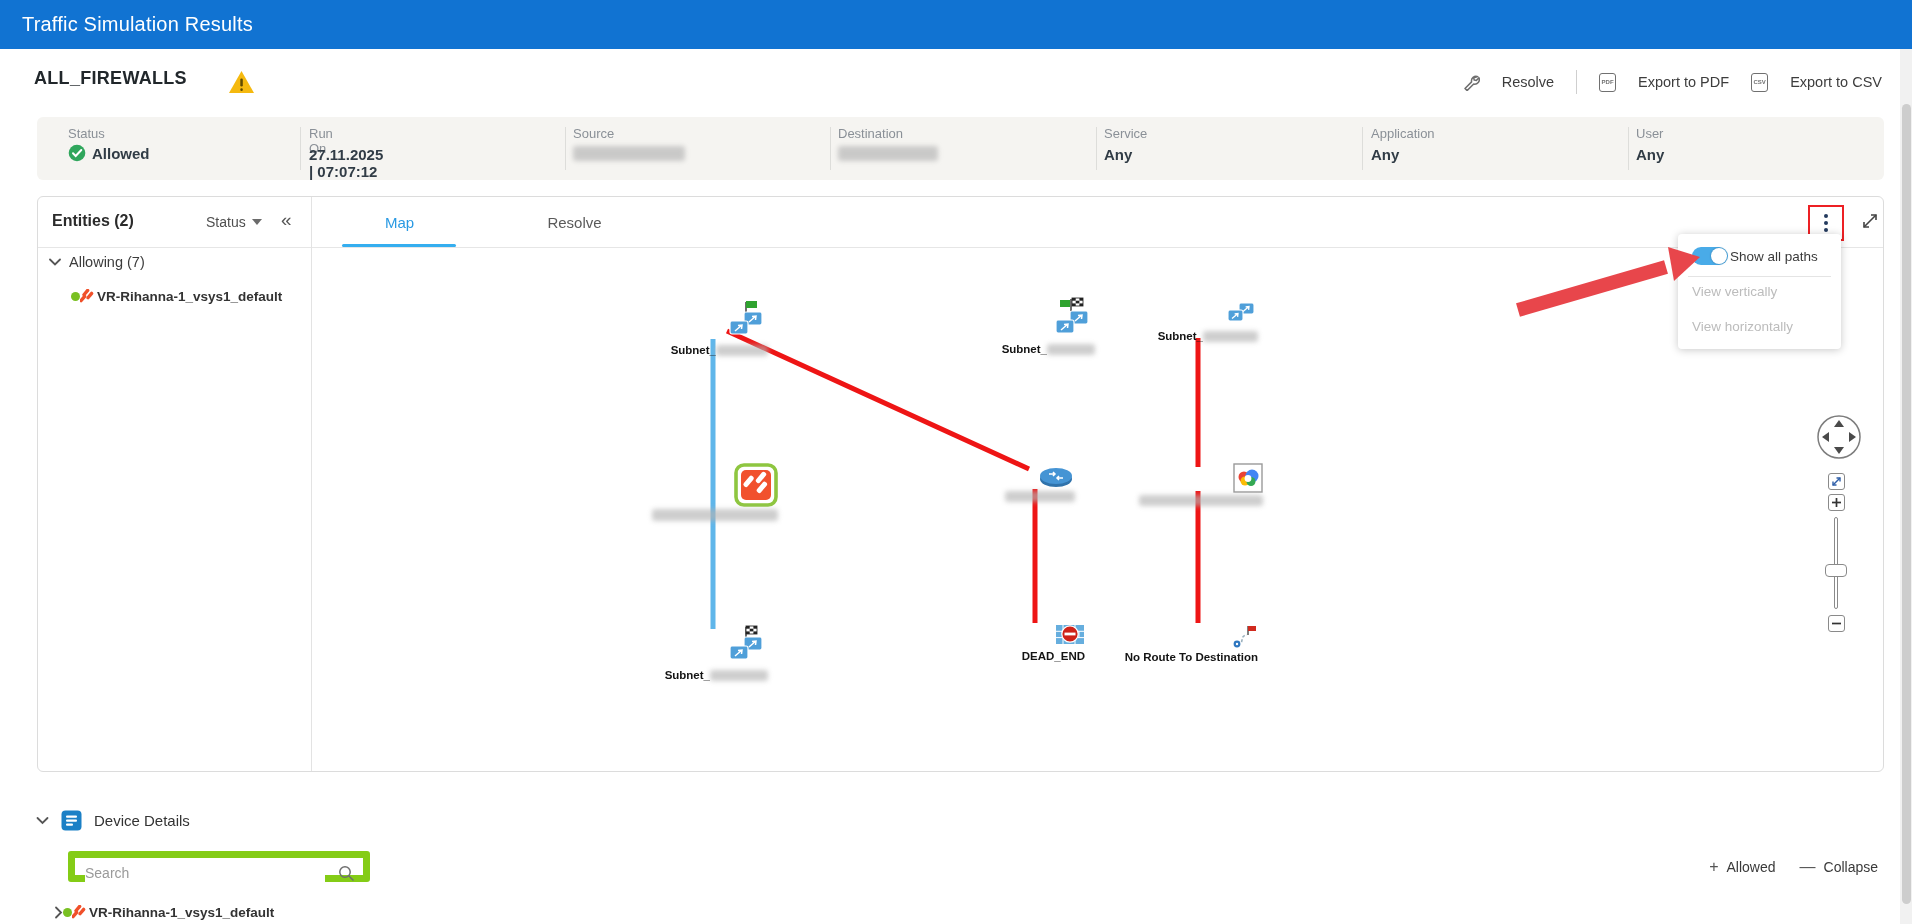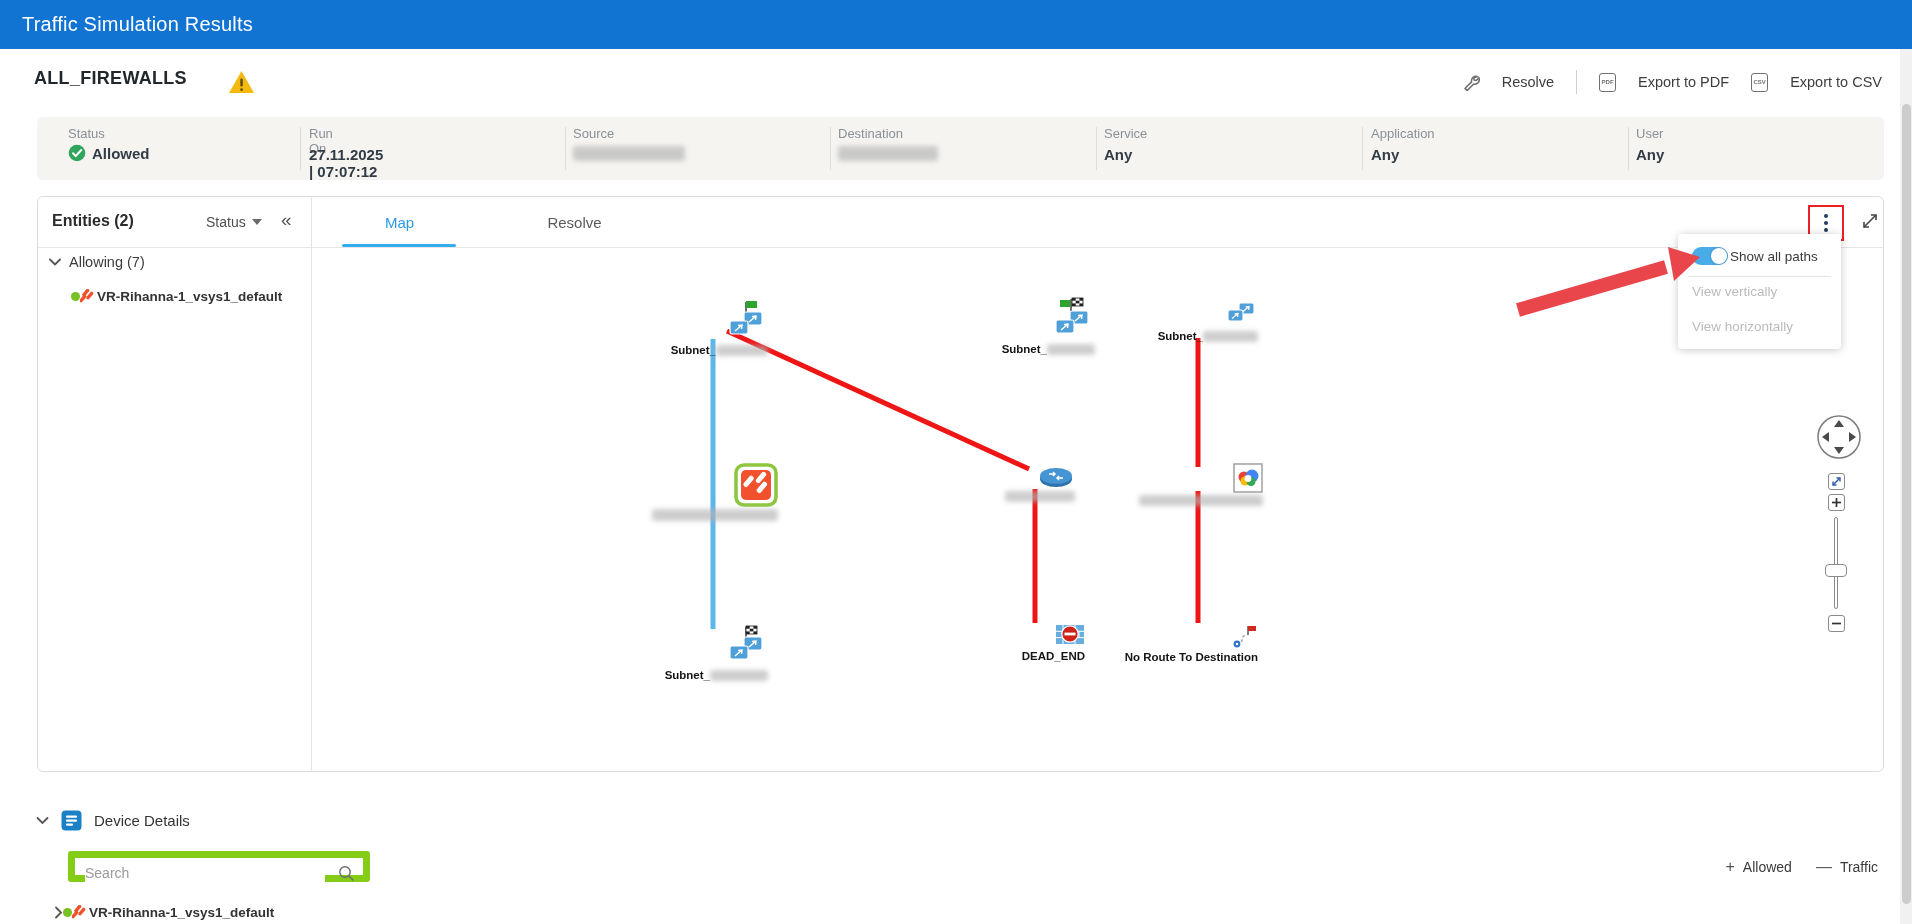--- a/index.html
+++ b/index.html
@@ -452,21 +452,21 @@
         </svg>
       </span>
   </div>
   <div class="dd-actions">
     <div class="dd-act">
       <span class="sym">+</span>
       <span>Allowed</span>
     </div>
     <div class="dd-act">
       <span class="sym">—</span>
-      <span>Traffic</span>
+      <span>Collapse</span>
     </div>
   </div>
   <div class="device-row" style="left:54px; top:905px; position:absolute;">
     <span>
         <svg width="9" height="13" viewBox="0 0 9 13">
           <polyline points="2,1.5 7,6.5 2,11.5" fill="none" stroke="#555" stroke-width="1.8" stroke-linecap="round"></polyline>
         </svg>
       </span>
     <span class="dot"></span>
     <span>

